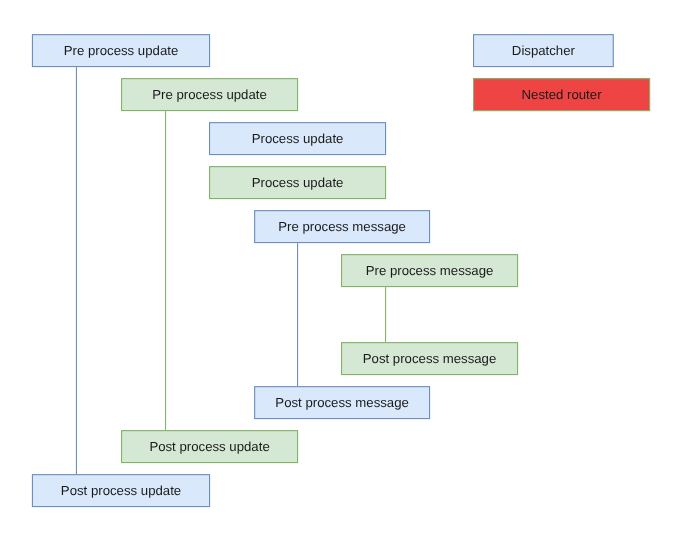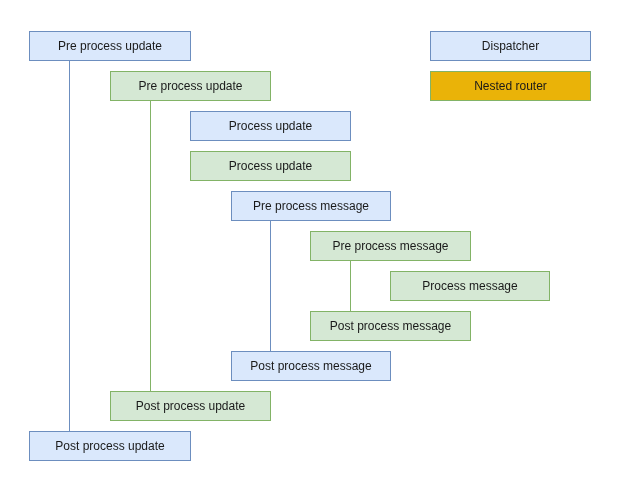--- a/index.html
+++ b/index.html
@@ -61,21 +61,21 @@
     color: #1a1a1a;
     z-index: 2;
     border-width: 1px;
     border-style: solid;
   }
   .legend-node.blue {
     background: #dae8fc;
     border-color: #6c8ebf;
   }
   .legend-node.green {
-    background: #eab308;
+    background: #ef4444;
     border-color: #82b366;
   }
 </style>
 </head>
 <body>
 
 <div id="canvas">
 
   <div class="connector blue" style="left:69px;  top:61px;  height:370px;"></div>
   <div class="connector green" style="left:150px; top:101px; height:290px;"></div>
@@ -93,36 +93,33 @@
     </div>
   <div class="node green" style="left:190px; top:151px; width:161px; height:30px;">
       <span>Process update</span>
     </div>
   <div class="node blue" style="left:231px; top:191px; width:160px; height:30px;">
       <span>Pre process message</span>
     </div>
   <div class="node green" style="left:310px; top:231px; width:161px; height:30px;">
       <span>Pre process message</span>
     </div>
-  <div class="node green" style="left:390px; top:271px; width:160px; height:30px;">
-      <span>Process message</span>
-    </div>
   <div class="node green" style="left:310px; top:311px; width:161px; height:30px;">
       <span>Post process message</span>
     </div>
   <div class="node blue" style="left:231px; top:351px; width:160px; height:30px;">
       <span>Post process message</span>
     </div>
   <div class="node green" style="left:110px; top:391px; width:161px; height:30px;">
       <span>Post process update</span>
     </div>
   <div class="node blue" style="left:29px;  top:431px; width:162px; height:30px;">
       <span>Post process update</span>
     </div>
 
-  <div class="legend-node blue" style="left:430px; top:31px; width:161px; height:30px;">
+  <div class="legend-node blue" style="left:430px; top:31px; width:128px; height:30px;">
       <span>Dispatcher</span>
     </div>
   <div class="legend-node green" style="left:430px; top:71px; width:161px; height:30px;">
       <span>Nested router</span>
     </div>
 
 </div>
 
 </body></html>

